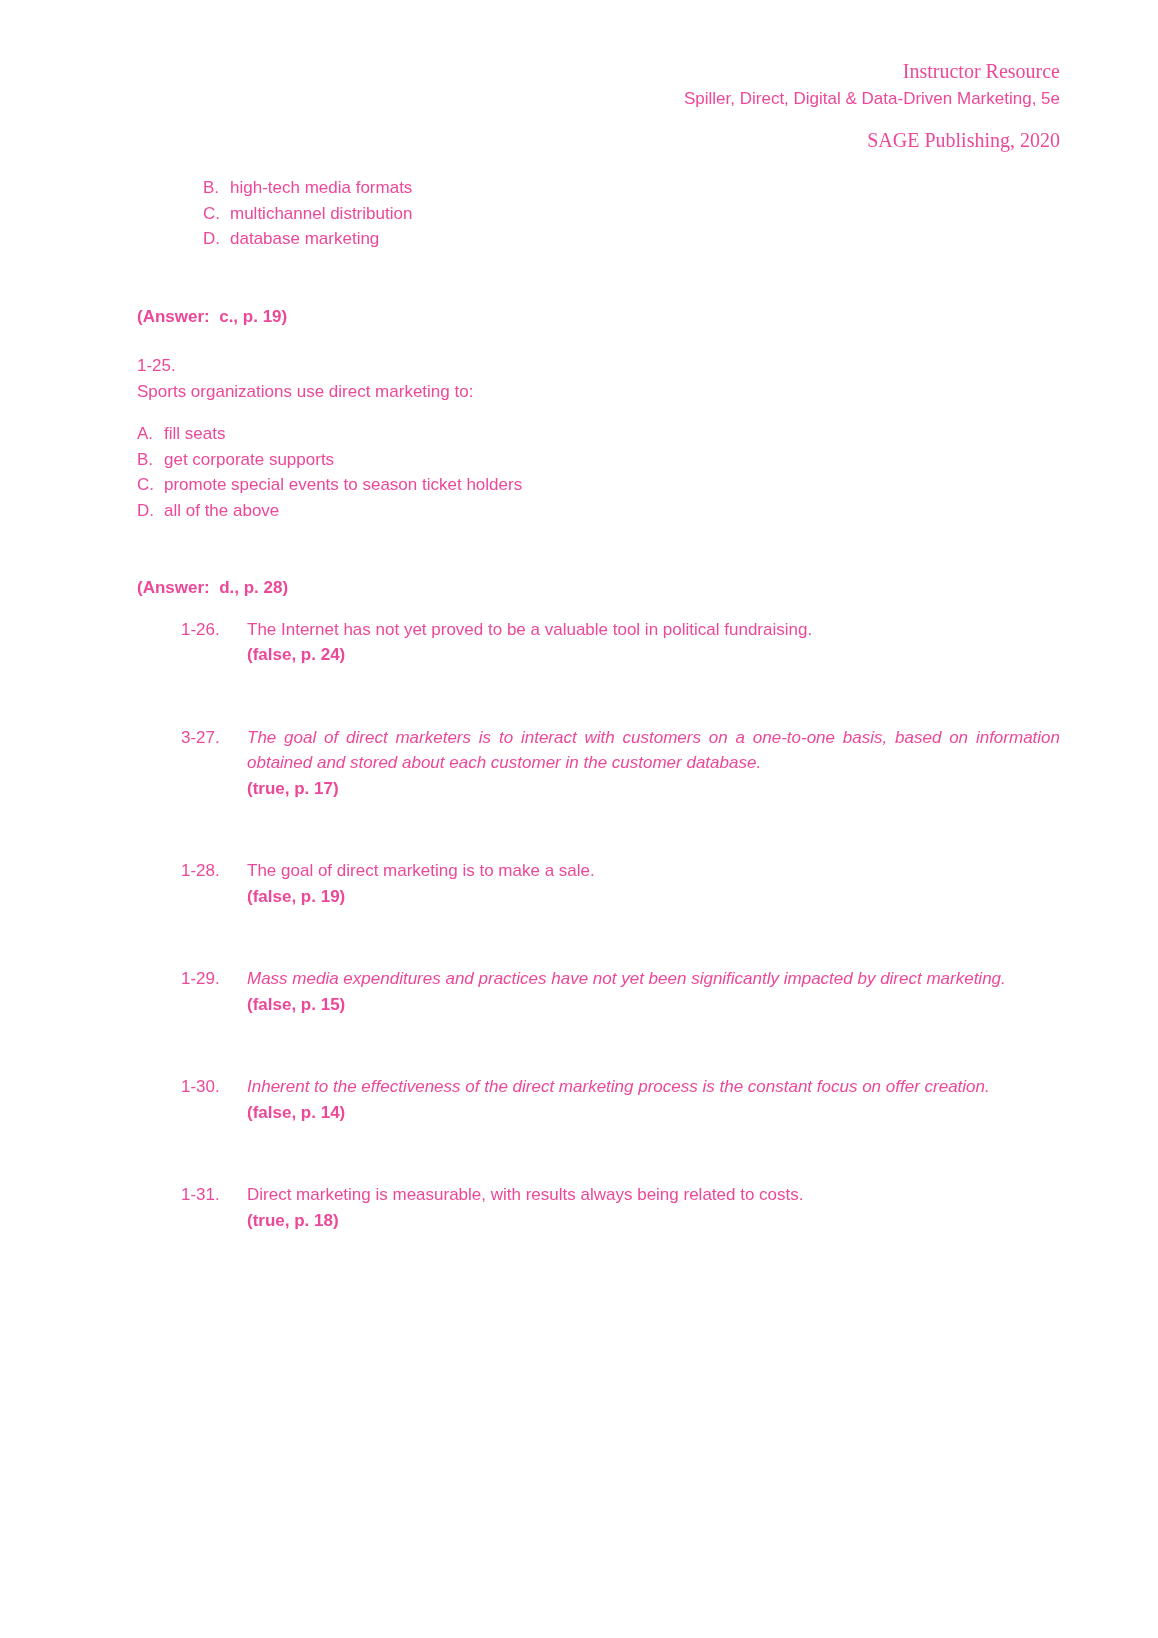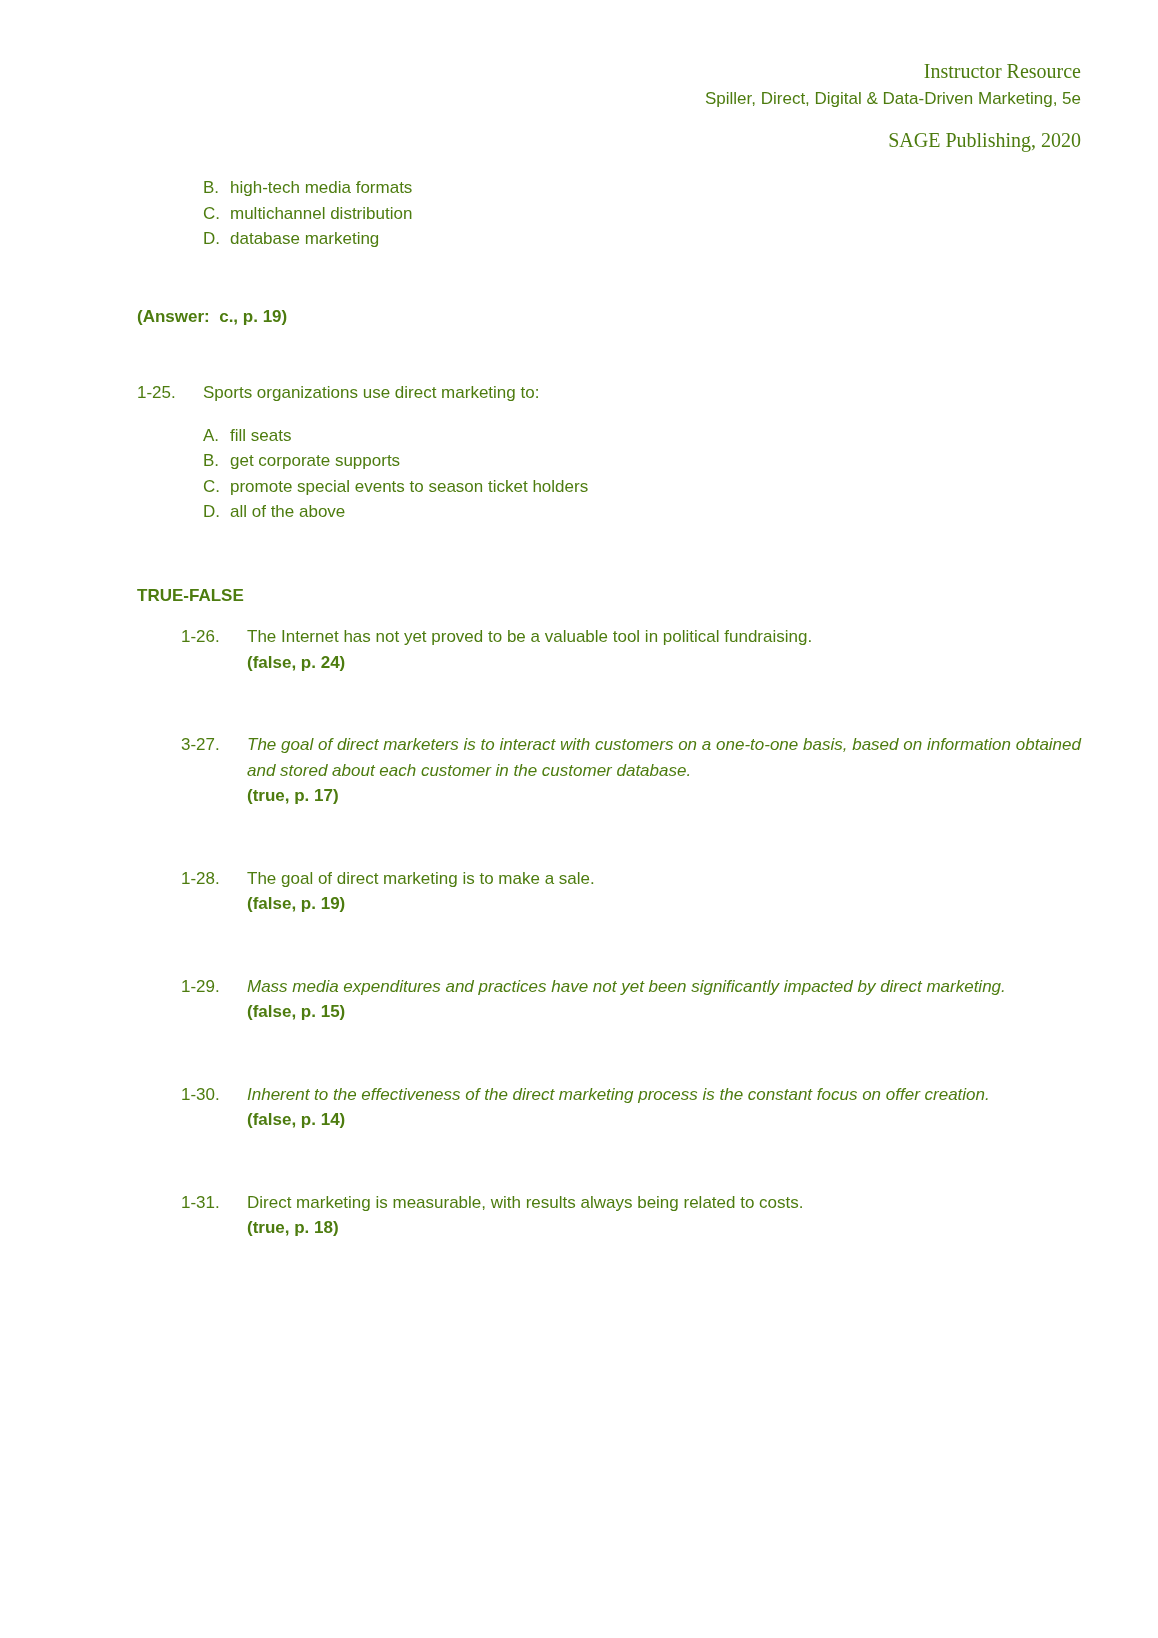--- a/index.html
+++ b/index.html
@@ -5,26 +5,26 @@
   html, body {
     margin: 0;
     padding: 0;
     background: #ffffff;
   }
   .page {
     position: relative;
     width: 1158px;
     height: 1638px;
     background: #ffffff;
-    color: #4d7c0f;
+    color: #ec4899;
     font-family: "Liberation Sans", sans-serif;
     font-size: 17px;
     line-height: 25.5px;
     box-sizing: border-box;
-    padding: 58px 77px 0 137px;
+    padding: 58px 98px 0 137px;
     overflow: hidden;
   }
   .doc-header {
     text-align: right;
   }
   .hdr-line1, .hdr-line3 {
     font-family: "Liberation Serif", serif;
     font-size: 20px;
     line-height: 27px;
   }
@@ -50,21 +50,22 @@
     width: 27px;
     flex-shrink: 0;
   }
   .answer-line {
     font-weight: bold;
     white-space: pre-wrap;
     margin-top: 52px;
   }
   .question-block {
     display: flex;
-    margin-top: 51px;
+    margin-top: 24px;
+    flex-direction: column;
   }
   .q-number {
     width: 66px;
     flex-shrink: 0;
   }
   .q-body {
     flex: 1;
   }
   .q-body .options {
     margin-left: 0;
@@ -135,22 +136,22 @@
           <span class="option-text">promote special events to season ticket holders</span>
         </div>
         <div class="option-row">
           <span class="option-letter">D.</span>
           <span class="option-text">all of the above</span>
         </div>
       </div>
     </div>
   </div>
 
+  <div class="answer-line">(Answer:  d., p. 28)</div>
 
-  <div class="section-heading">TRUE-FALSE</div>
 
   <div class="tf-block">
     <div class="q-number">1-26.</div>
     <div class="q-body">
       <div class="tf-text">The Internet has not yet proved to be a valuable tool in political fundraising.</div>
       <div class="tf-answer">(false, p. 24)</div>
     </div>
   </div>
 
   <div class="tf-block">

